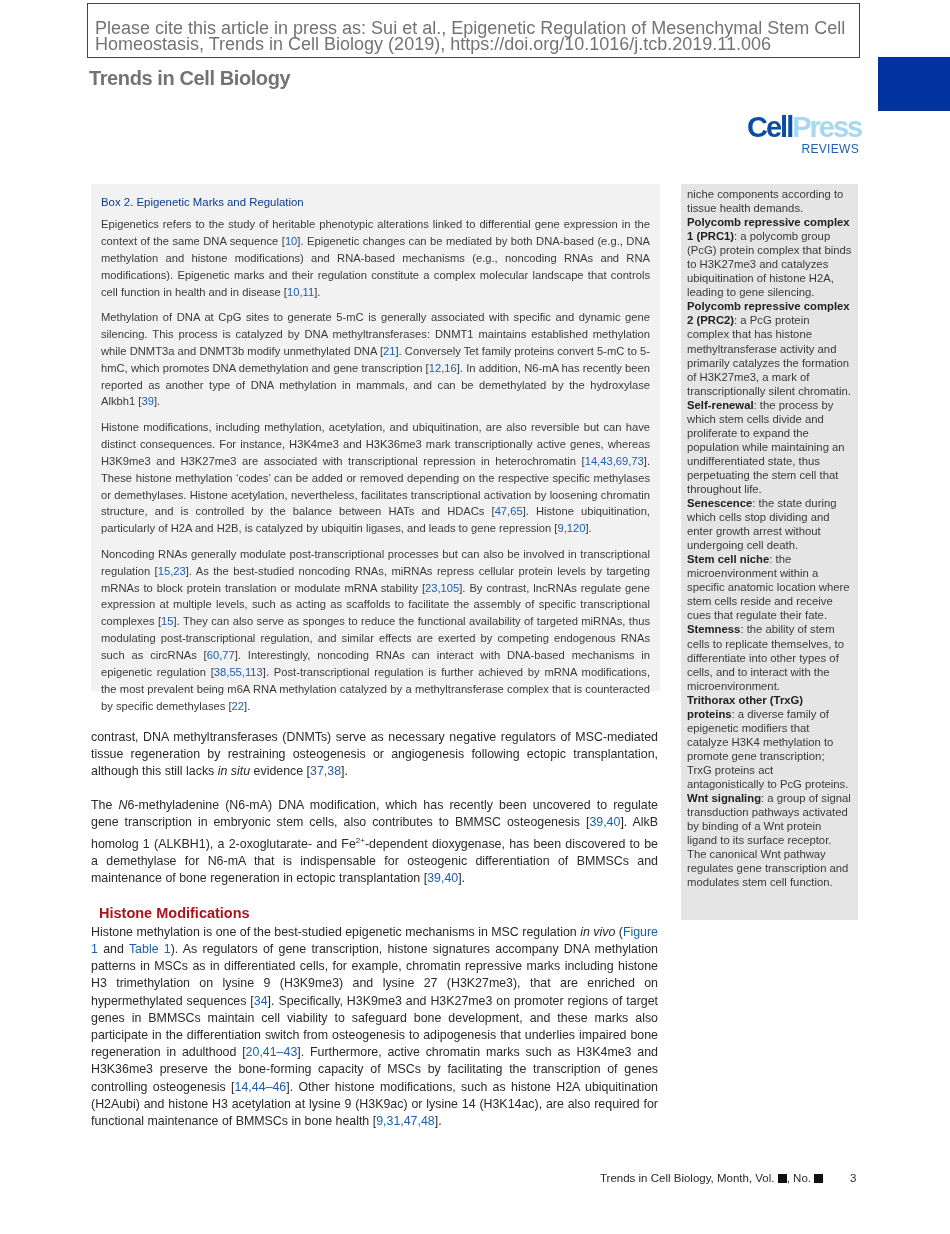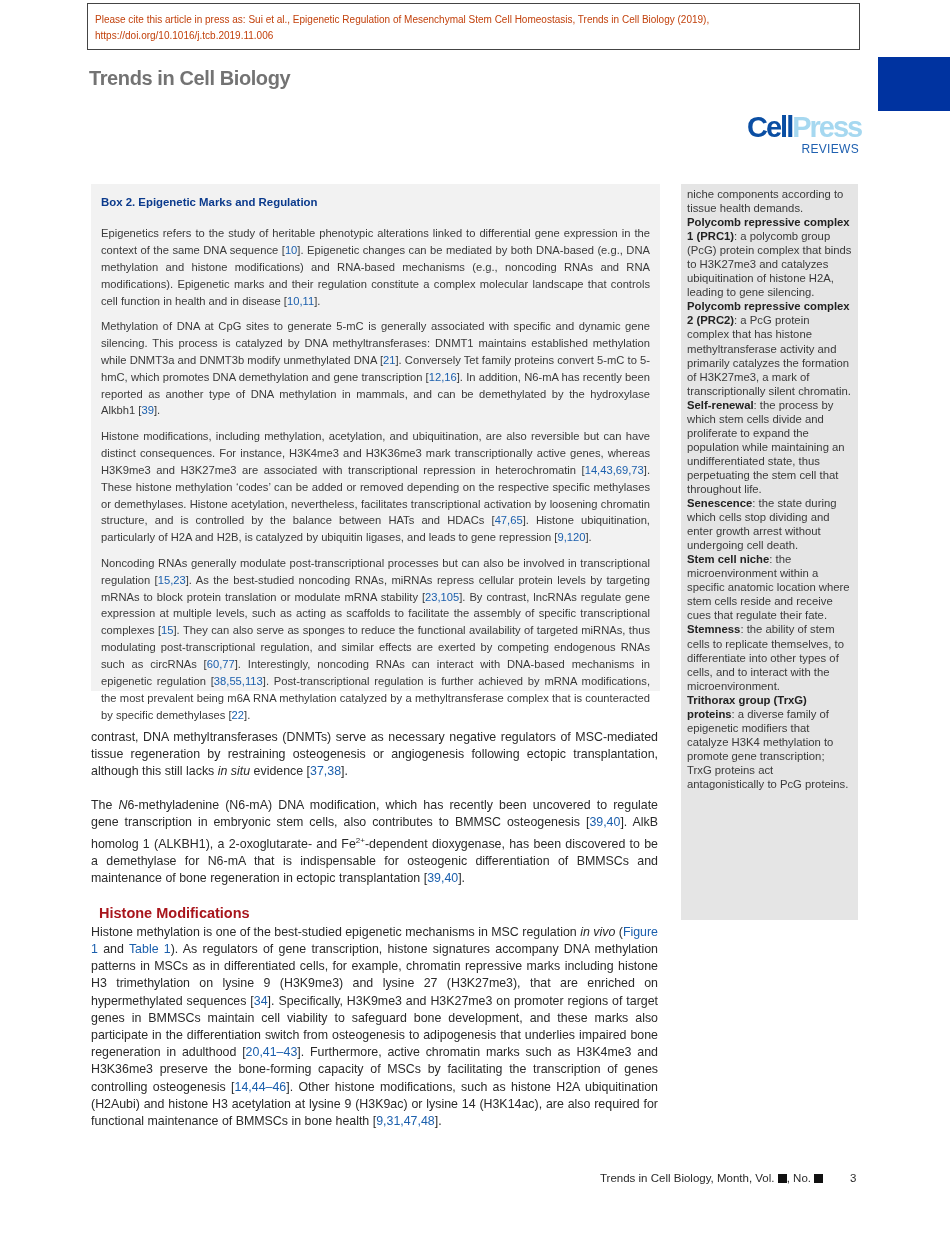--- a/index.html
+++ b/index.html
@@ -1,31 +1,31 @@
 <!DOCTYPE html>
 <html><head>
 <meta charset="utf-8">
 <style>
   html, body { margin:0; padding:0; background:#fff; }
   body { width:950px; height:1234px; position:relative; overflow:hidden;
          font-family:"Liberation Sans", sans-serif; color:#231f20; }
   .cite-box { position:absolute; left:87px; top:3px; width:757px; height:34px;
-              border:1px solid #444; padding:8px 7px 3px 7px; font-size:10px; line-height:16.4px; color:#c2410c; }
+              border:1px solid #444; padding:16px 7px 3px 7px; font-size:18px; line-height:16.4px; color:#737373; }
   .journal-title { position:absolute; left:89px; top:67px; font-size:20px; font-weight:bold;
                    color:#737373; letter-spacing:-0.4px; }
   .logo { position:absolute; left:747px; top:66px; width:112px; text-align:right; }
   .logo .cell { font-size:29px; font-weight:bold; color:#0a4ea3; letter-spacing:-2px; }
   .logo .press { font-size:29px; font-weight:bold; color:#a6d8f0; letter-spacing:-2px; }
   .logo .word { display:block; line-height:27px;margin-top:48px; }
   .logo .reviews { display:block; font-size:12px; color:#1f60b0; letter-spacing:0.3px; margin-top:-3px; }
   .blue-tab { position:absolute; left:878px; top:57px; width:72px; height:54px; background:#0033a0; }
 
   .box { position:absolute; left:91px; top:184px; width:569px; height:507px; background:#f2f2f2; }
   .box-inner { padding:10px 10px 0 10px; font-size:11.2px; line-height:16.9px; color:#3a3a3a; text-align:justify; }
-  .box-title { font-weight:bold; color:#0b3a8c; font-size:11.4px; margin-bottom:14px; }
+  .box-title { font-weight:normal; color:#0b3a8c; font-size:11.4px; margin-bottom:5px; }
   .box-inner p { margin:0 0 8.5px 0; }
 
   .glossary { position:absolute; left:681px; top:184px; width:177px; height:736px; background:#e5e5e5; }
   .glossary-inner { padding:3px 6px 0 6px; font-size:11.3px; line-height:14.05px; color:#3a3a3a; }
   .glossary-inner .term { font-weight:bold; color:#222; }
 
   .main { position:absolute; left:91px; top:729px; width:567px; font-size:12.4px; line-height:17.2px;
           color:#2a2a2a; text-align:justify; }
   .main p { margin:0 0 16.5px 0; }
   .section-heading { font-size:14.5px; color:#a8151c; margin:0 0 2px 8px; line-height:18px; }
@@ -62,21 +62,22 @@
 <div class="glossary">
   <div class="glossary-inner">
     <div>niche components according to tissue health demands.</div>
     <div id="glossary-entries">
         <div><span class="term">Polycomb repressive complex 1 (PRC1)</span><span>: a polycomb group (PcG) protein complex that binds to H3K27me3 and catalyzes ubiquitination of histone H2A, leading to gene silencing.</span></div>
         <div><span class="term">Polycomb repressive complex 2 (PRC2)</span><span>: a PcG protein complex that has histone methyltransferase activity and primarily catalyzes the formation of H3K27me3, a mark of transcriptionally silent chromatin.</span></div>
         <div><span class="term">Self-renewal</span><span>: the process by which stem cells divide and proliferate to expand the population while maintaining an undifferentiated state, thus perpetuating the stem cell that throughout life.</span></div>
         <div><span class="term">Senescence</span><span>: the state during which cells stop dividing and enter growth arrest without undergoing cell death.</span></div>
         <div><span class="term">Stem cell niche</span><span>: the microenvironment within a specific anatomic location where stem cells reside and receive cues that regulate their fate.</span></div>
         <div><span class="term">Stemness</span><span>: the ability of stem cells to replicate themselves, to differentiate into other types of cells, and to interact with the microenvironment.</span></div>
-        <div><span class="term">Trithorax group (TrxG) proteins</span><span>: a diverse family of epigenetic modifiers that catalyze H3K4 methylation to promote gene transcription; TrxG proteins act antagonistically to PcG proteins.</span></div>
+        <div><span class="term">Trithorax other (TrxG) proteins</span><span>: a diverse family of epigenetic modifiers that catalyze H3K4 methylation to promote gene transcription; TrxG proteins act antagonistically to PcG proteins.</span></div>
+        <div><span class="term">Wnt signaling</span><span>: a group of signal transduction pathways activated by binding of a Wnt protein ligand to its surface receptor. The canonical Wnt pathway regulates gene transcription and modulates stem cell function.</span></div>
       </div>
   </div>
 </div>
 
 <div class="main">
   <p>contrast, DNA methyltransferases (DNMTs) serve as necessary negative regulators of MSC-mediated tissue regeneration by restraining osteogenesis or angiogenesis following ectopic transplantation, although this still lacks <i>in situ</i> evidence [<span class="ref">37,38</span>].</p>
   <p>The <i>N</i>6-methyladenine (N6-mA) DNA modification, which has recently been uncovered to regulate gene transcription in embryonic stem cells, also contributes to BMMSC osteogenesis [<span class="ref">39,40</span>]. AlkB homolog 1 (ALKBH1), a 2-oxoglutarate- and Fe<sup style="font-size: 8px;">2+</sup>-dependent dioxygenase, has been discovered to be a demethylase for N6-mA that is indispensable for osteogenic differentiation of BMMSCs and maintenance of bone regeneration in ectopic transplantation [<span class="ref">39,40</span>].</p>
   <h2 class="section-heading">Histone Modifications</h2>
   <p>Histone methylation is one of the best-studied epigenetic mechanisms in MSC regulation <i>in vivo</i> (<span class="ref">Figure 1</span> and <span class="ref">Table 1</span>). As regulators of gene transcription, histone signatures accompany DNA methylation patterns in MSCs as in differentiated cells, for example, chromatin repressive marks including histone H3 trimethylation on lysine 9 (H3K9me3) and lysine 27 (H3K27me3), that are enriched on hypermethylated sequences [<span class="ref">34</span>]. Specifically, H3K9me3 and H3K27me3 on promoter regions of target genes in BMMSCs maintain cell viability to safeguard bone development, and these marks also participate in the differentiation switch from osteogenesis to adipogenesis that underlies impaired bone regeneration in adulthood [<span class="ref">20,41–43</span>]. Furthermore, active chromatin marks such as H3K4me3 and H3K36me3 preserve the bone-forming capacity of MSCs by facilitating the transcription of genes controlling osteogenesis [<span class="ref">14,44–46</span>]. Other histone modifications, such as histone H2A ubiquitination (H2Aubi) and histone H3 acetylation at lysine 9 (H3K9ac) or lysine 14 (H3K14ac), are also required for functional maintenance of BMMSCs in bone health [<span class="ref">9,31,47,48</span>].</p>
 </div>

